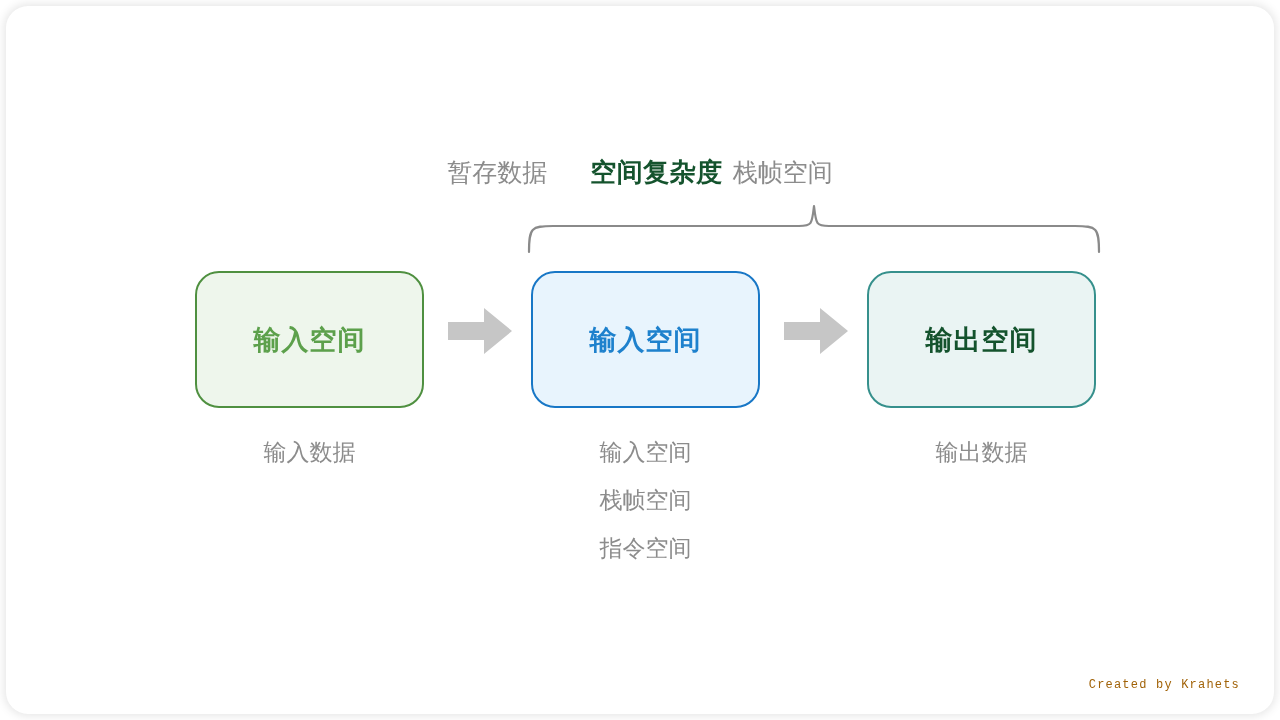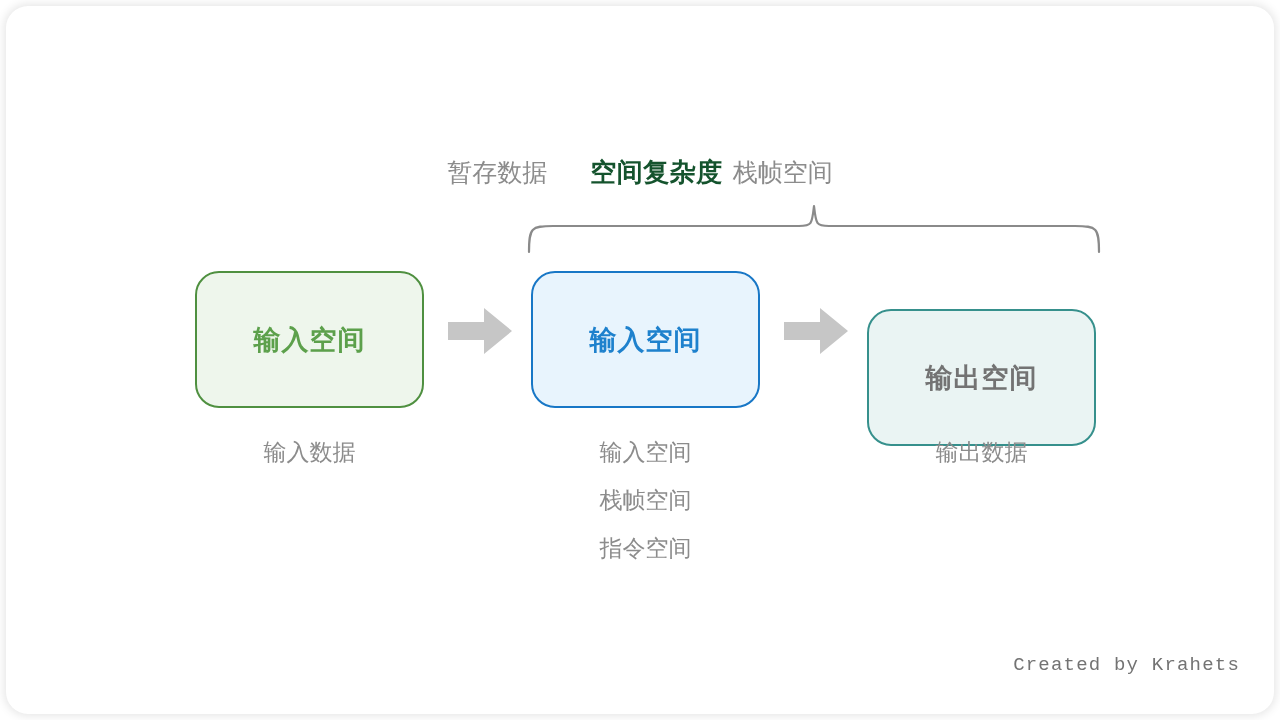--- a/index.html
+++ b/index.html
@@ -83,22 +83,21 @@
   #box-temp {
     left: 525px;
     background: #e8f4fd;
     border-color: #1877c6;
     color: #1e81cd;
   }
   #box-output {
     left: 861px;
     background: #eaf4f3;
     border-color: #36908c;
-    color: #737373;
-    margin-top: 38px;
+    color: #14532d;
   }
 
   
   .arrow {
     position: absolute;
     top: 301px;
     width: 64px;
     height: 48px;
   }
   #arrow-1 { left: 442px; }
@@ -116,24 +115,24 @@
   }
   #caption-input  { left: 189px; }
   #caption-temp   { left: 525px; }
   #caption-output { left: 861px; }
   .caption div { white-space: nowrap; }
 
   
   #watermark {
     position: absolute;
     right: 34px;
-    bottom: 38px;
-    color: #737373;
+    bottom: 22px;
+    color: #a16207;
     font-family: "Liberation Mono", "DejaVu Sans Mono", monospace;
-    font-size: 19px;
+    font-size: 12px;
     letter-spacing: 1.2px;
     white-space: nowrap;
   }
 </style>
 </head>
 <body>
 
 <div id="card">
 
   <div id="heading">

